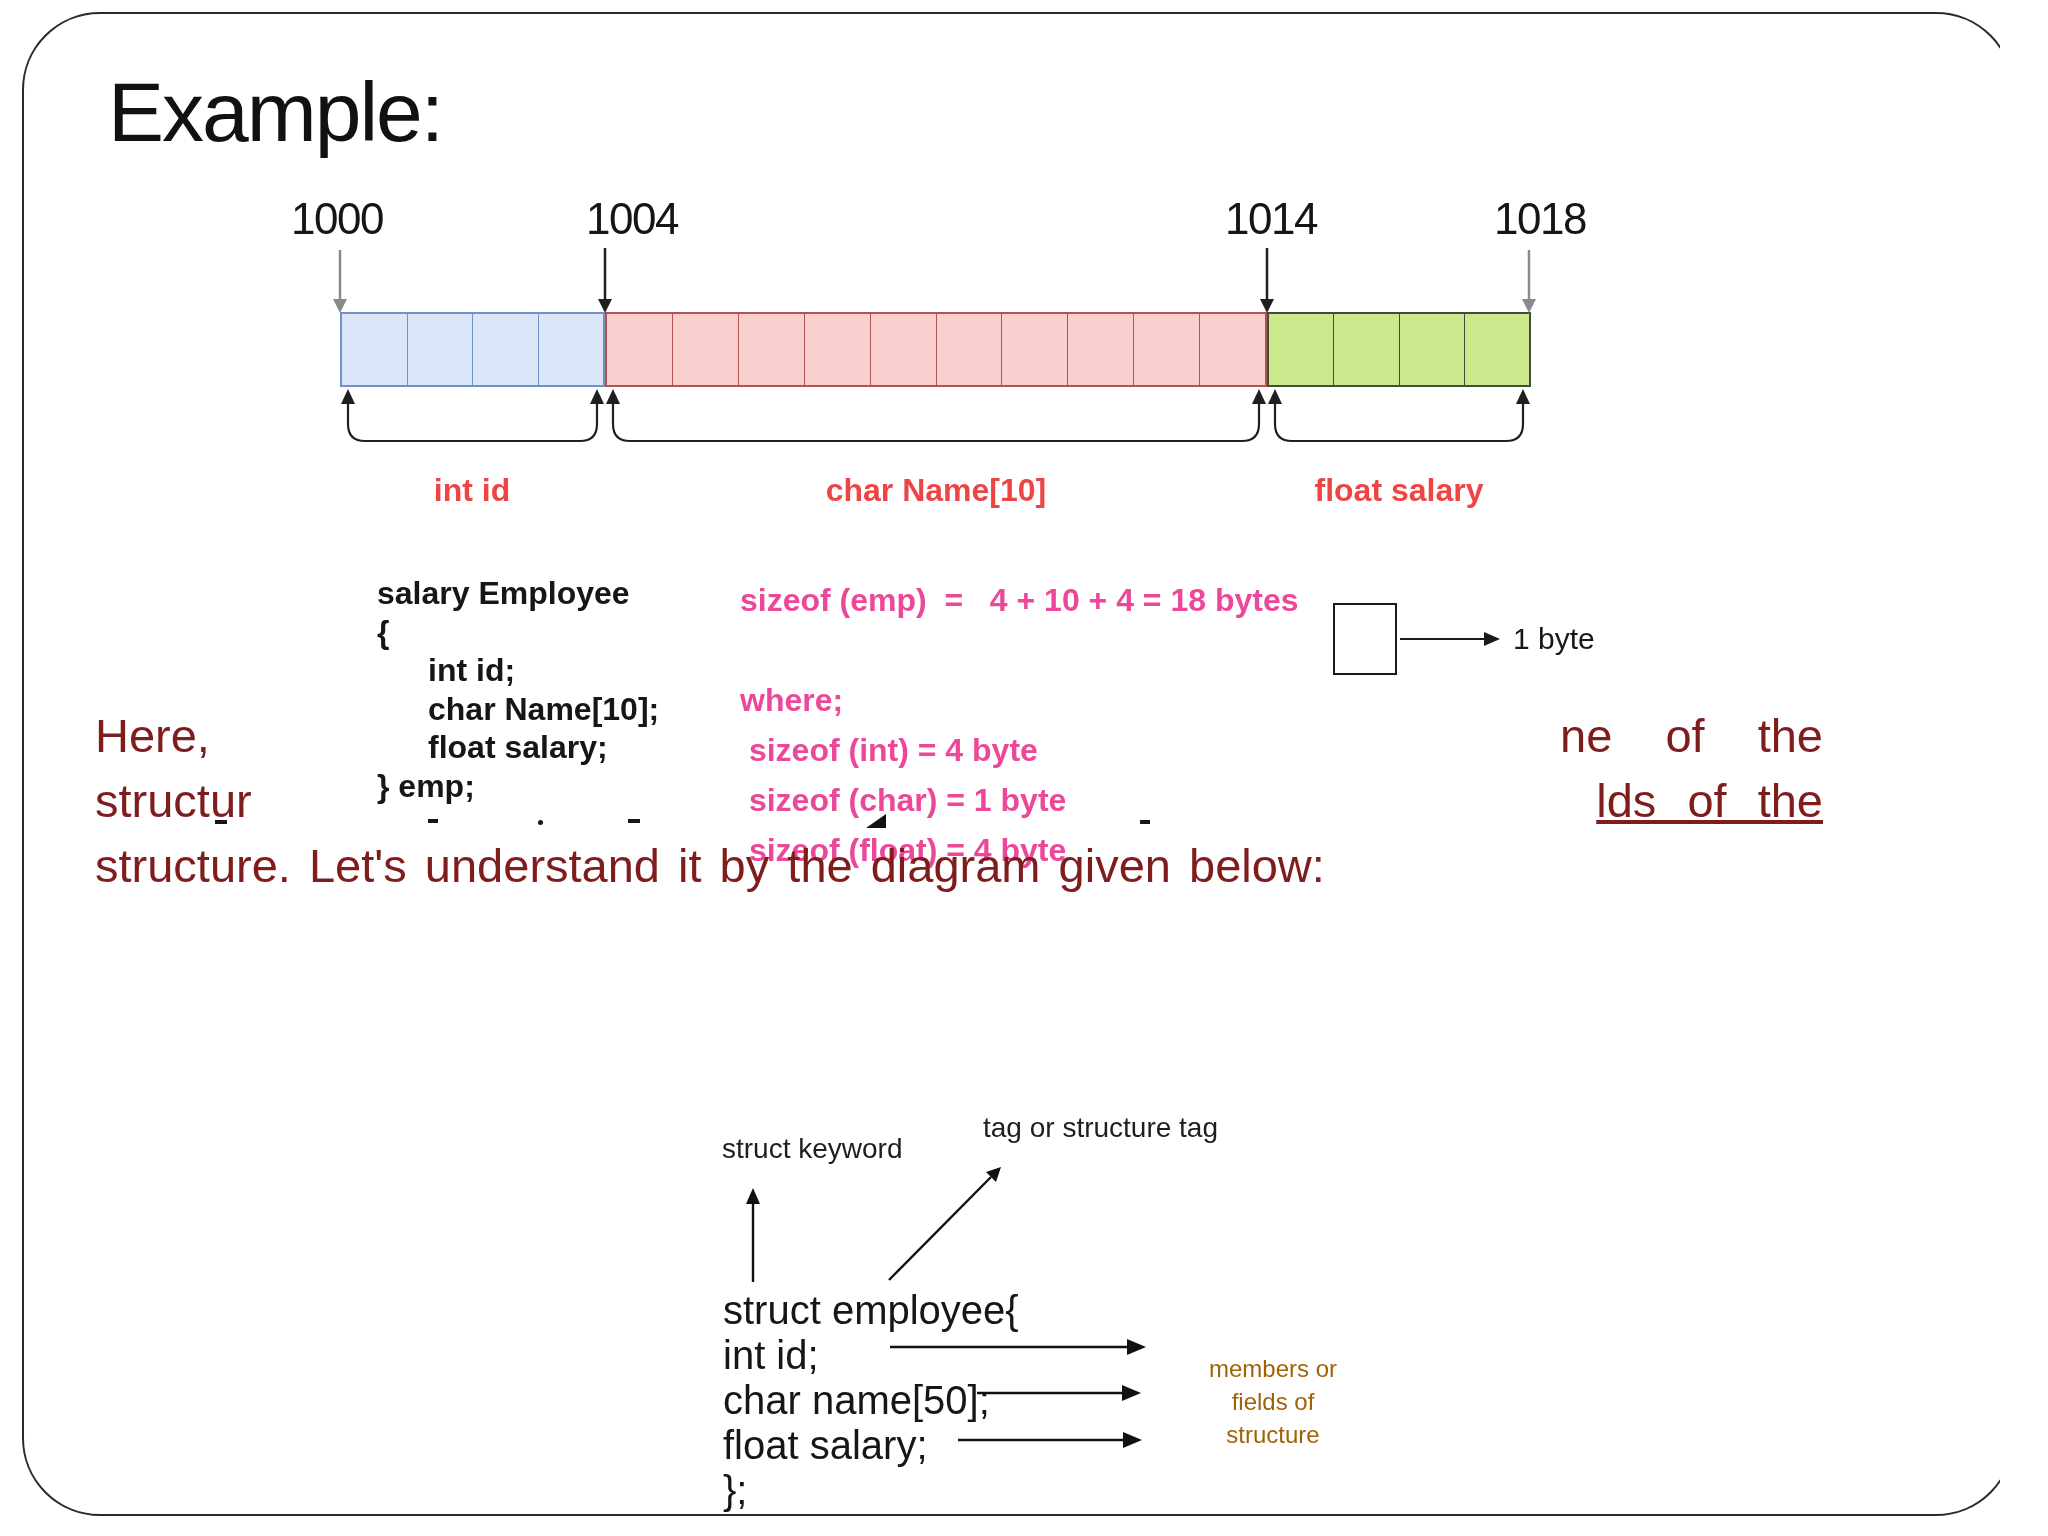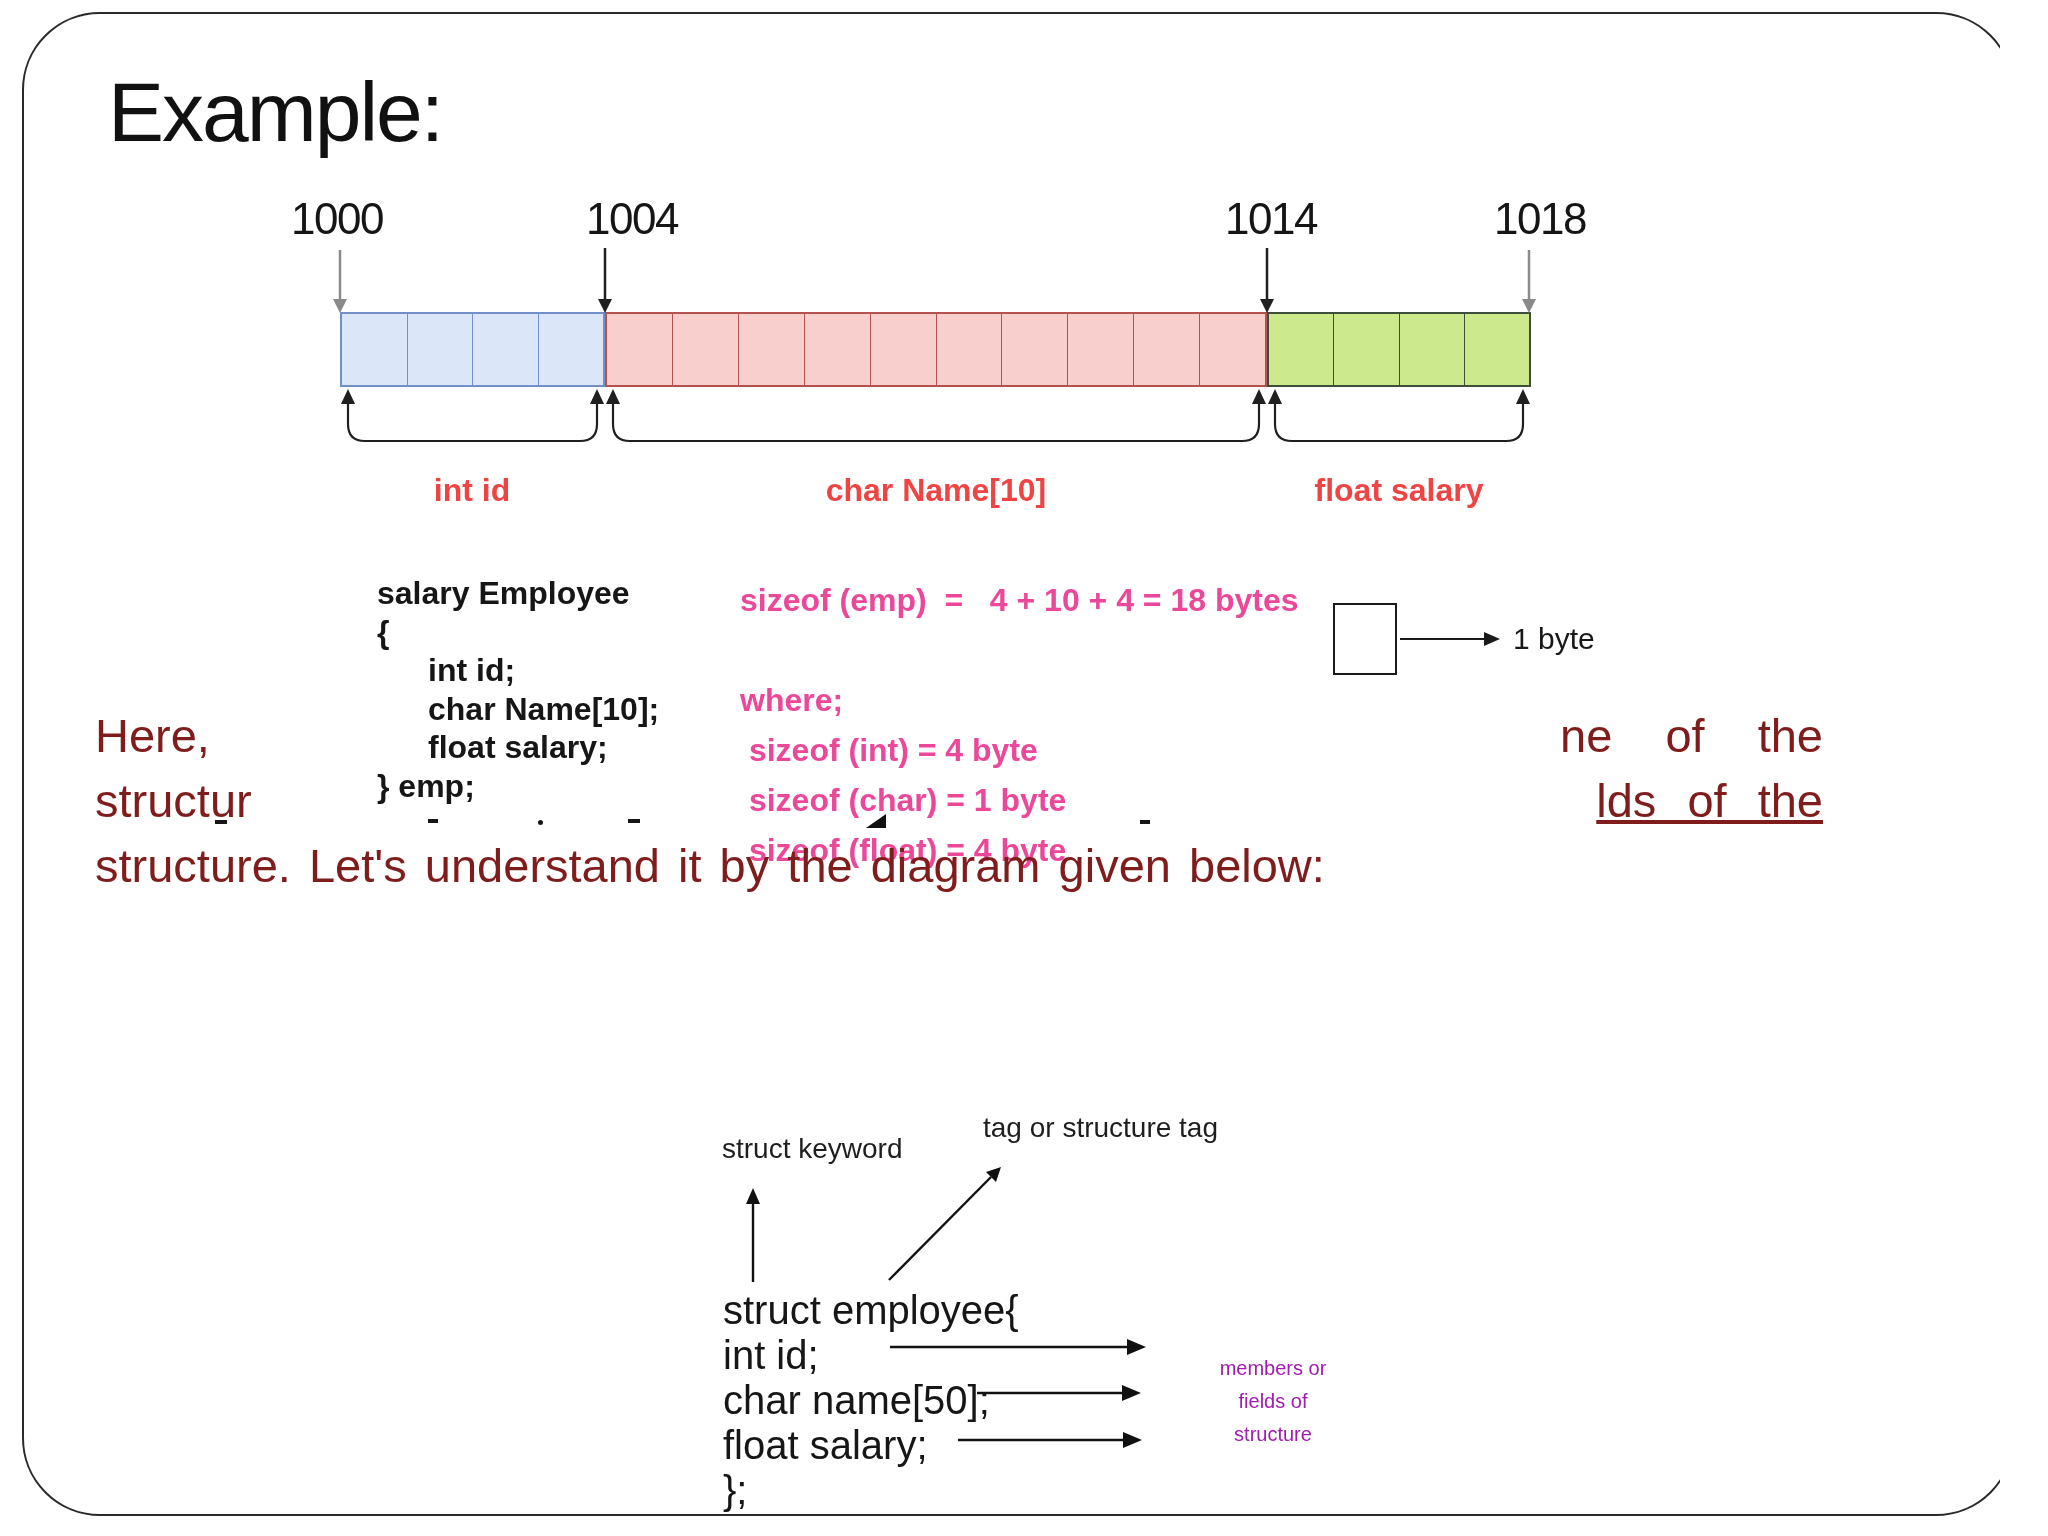--- a/index.html
+++ b/index.html
@@ -54,21 +54,21 @@
   
   .mark { position:absolute; background:#161616; }
   .mark.dot { border-radius:50%; }
   .mark.tri { background:#111; clip-path:polygon(100% 0, 0 100%, 100% 100%); }
 
   
   .sd-label { position:absolute; font-size:28px; color:#1e1e1e; }
   .sd-code { position:absolute; left:723px; top:1288px; font-size:40px; color:#161616; }
   .sd-code .sd-line { line-height:45px; min-height:45px; }
   .sd-members { position:absolute; left:1273px; top:1352px; transform:translateX(-50%);
-                text-align:center; font-size:20px; line-height:33px; color:#a21caf; }
+                text-align:center; font-size:24px; line-height:33px; color:#a16207; }
 
   svg.overlay { position:absolute; left:0; top:0; pointer-events:none; }
 </style>
 </head>
 <body>
 
 <div id="slide">
 
   <div class="frame"></div>
 

